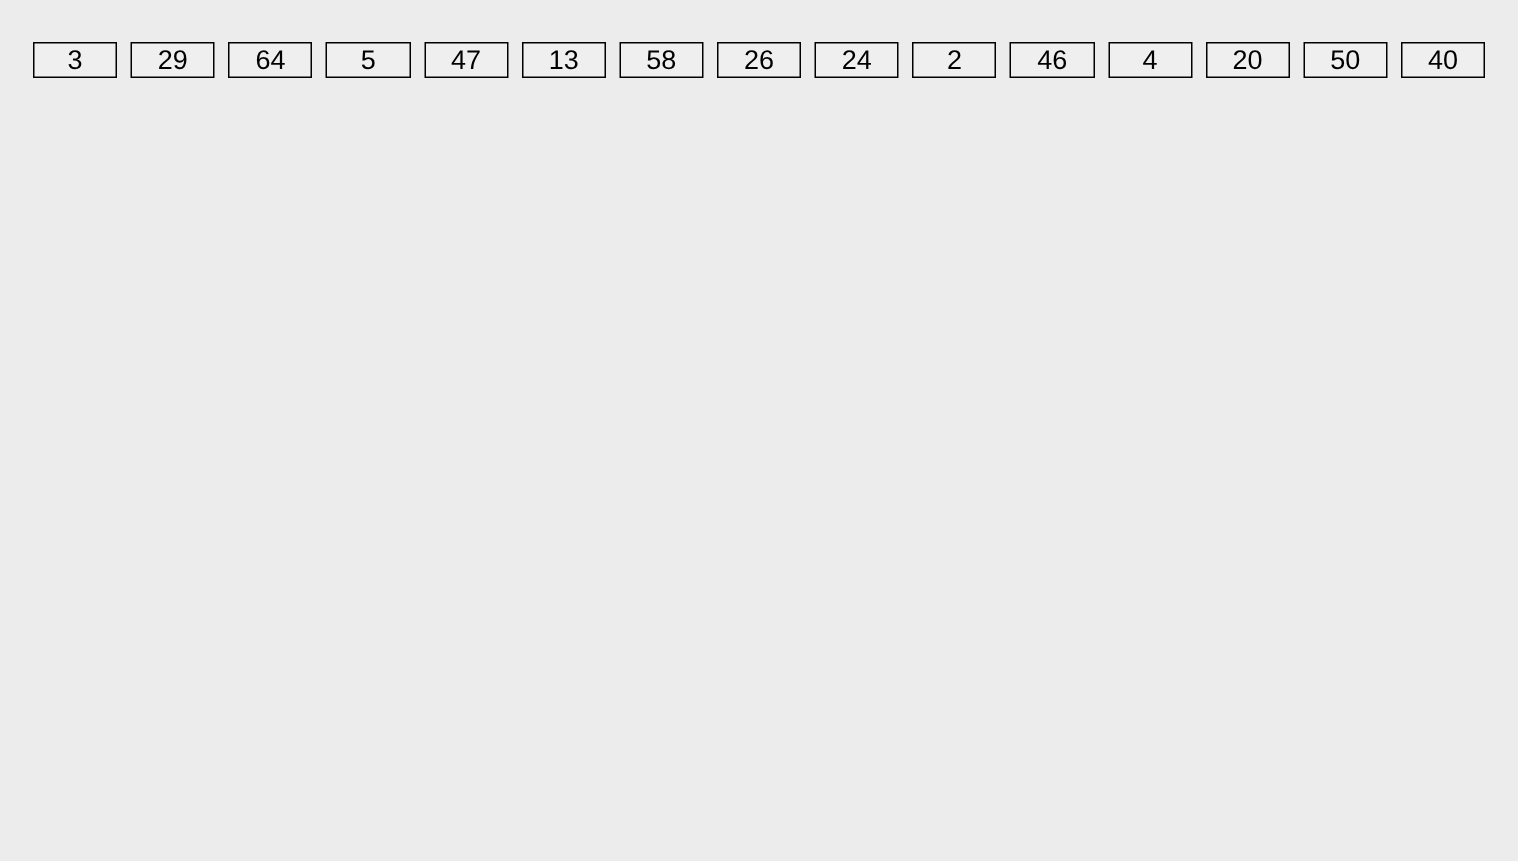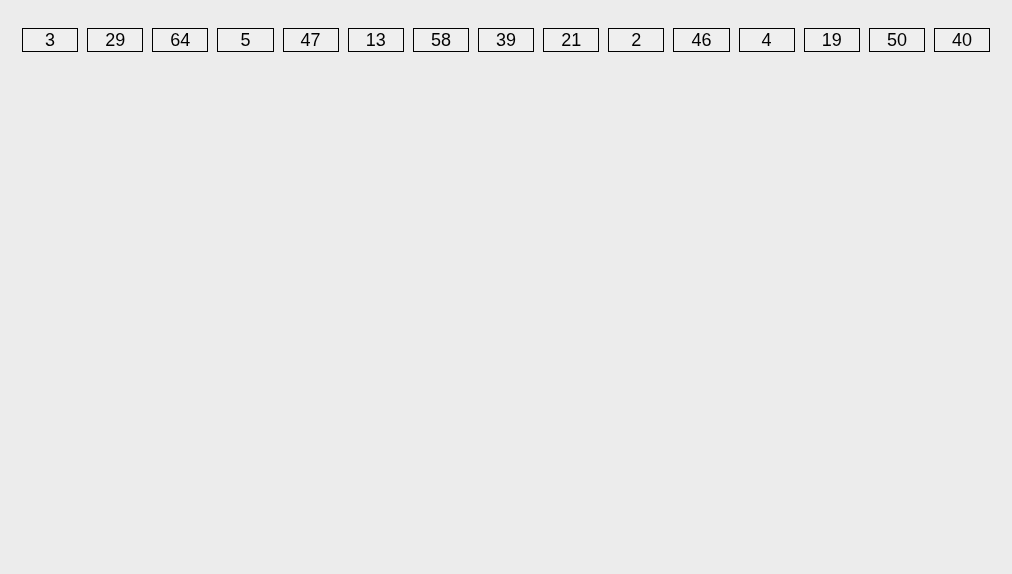--- a/index.html
+++ b/index.html
@@ -37,21 +37,21 @@
 <body>
 
 <div class="button-row">
   <button class="num-button">3</button>
   <button class="num-button">29</button>
   <button class="num-button">64</button>
   <button class="num-button">5</button>
   <button class="num-button">47</button>
   <button class="num-button">13</button>
   <button class="num-button">58</button>
-  <button class="num-button">39</button>
-  <button class="num-button">21</button>
+  <button class="num-button">26</button>
+  <button class="num-button">24</button>
   <button class="num-button">2</button>
   <button class="num-button">46</button>
   <button class="num-button">4</button>
-  <button class="num-button">19</button>
+  <button class="num-button">20</button>
   <button class="num-button">50</button>
   <button class="num-button">40</button>
 </div>
 
 </body></html>

